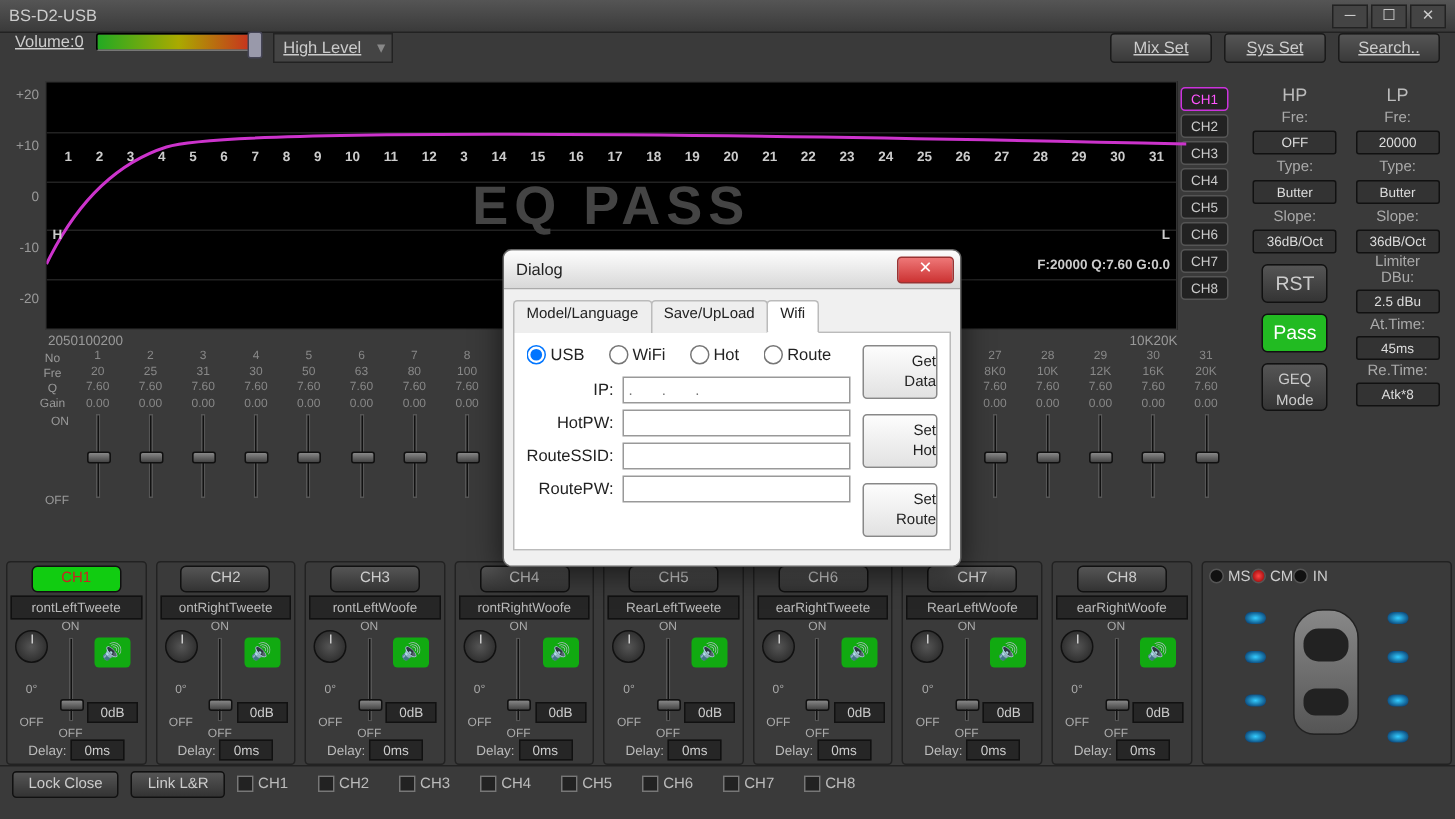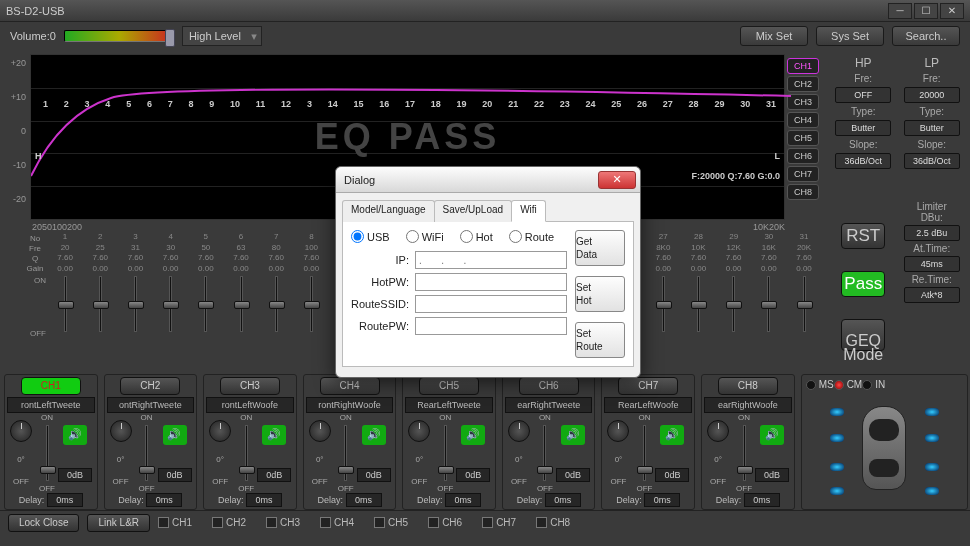--- a/index.html
+++ b/index.html
@@ -27,23 +27,24 @@
   margin-left: 2px;
   background: #444;
   border: 1px solid #222;
   text-align: center; line-height: 13px;
   font-size: 10px; color: #ccc;
 }
 
 
 .toprow {
   height: 28px;
-  display: flex; align-items: center;
+  display: flex; 
   padding: 0 10px;
   gap: 8px;
+  text-decoration: underline;
 }
 .volume-slider {
   width: 110px; height: 12px;
   background: linear-gradient(to right, #2a2, #aa0, #c22);
   border: 1px inset #222;
   position: relative;
   border-radius: 2px;
 }
 .volume-slider::after {
   content: ""; position: absolute;
@@ -78,21 +79,21 @@
 .main {
   display: flex;
   height: 320px;
 }
 .left {
   width: 825px;
   display: flex; flex-direction: column;
 }
 .right {
   width: 145px; padding: 6px 8px;
-  display: flex; flex-direction: column; gap: 32px;
+  display: flex; flex-direction: column;
 }
 
 
 .graph-wrap { display: flex; height: 170px; padding: 4px 4px 0 6px; }
 .y-axis {
   width: 24px;
   display: flex; flex-direction: column;
   justify-content: space-between;
   text-align: right;
   padding: 4px 4px 16px 0;
@@ -172,31 +173,31 @@
   background: #333; border: 1px solid #111;
   text-align: center; font-size: 9px; color: #ddd;
   border-radius: 2px;
 }
 .side-btn {
   width: 44px; height: 26px;
   background: linear-gradient(#555,#343434);
   border: 1px solid #111;
   border-radius: 4px;
   color: #ccc; line-height: 24px; text-align: center;
-  margin: 22px auto;
-  font-size: 17px;
+  margin: 7px auto;
+  font-size: 13px;
 }
 .pass-btn { background: #2b2; color: #fff; }
 .geq-box {
   width: 44px; height: 32px;
   background: linear-gradient(#555,#343434);
   border: 1px solid #111;
   border-radius: 4px;
-  text-align: center; font-size: 16px; line-height: 14px;
-  padding-top: 14px; margin: 2px auto;
+  text-align: center; font-size: 10px; line-height: 14px;
+  padding-top: 4px; margin: 2px auto;
 }
 .limiter { text-align: center; font-size: 10px; color: #aaa; }
 .limiter .valbox { margin: 2px auto; }
 
 
 .chstrips { display: flex; height: 140px; padding: 4px 2px 0 4px; gap: 6px; }
 .strip {
   width: 95px;
   border: 1px solid #222;
   border-radius: 3px;
@@ -345,21 +346,21 @@
   padding: 0 3px;
 }
 .btn-col { width: 50px; display: flex; flex-direction: column; gap: 10px; margin-left: 8px;}
 .dbtn {
   height: 36px;
   border: 1px solid #888;
   background: linear-gradient(#fdfdfd,#e2e2e2);
   border-radius: 3px;
   font-size: 10px;
   line-height: 13px;
-  text-align: left;
+  text-align: right;
   padding-top: 4px;
 }
 </style>
 </head>
 <body>
 
 <div class="titlebar">
   <span>BS-D2-USB</span>
   <span class="spacer"></span>
   <div class="win-btn">─</div>

